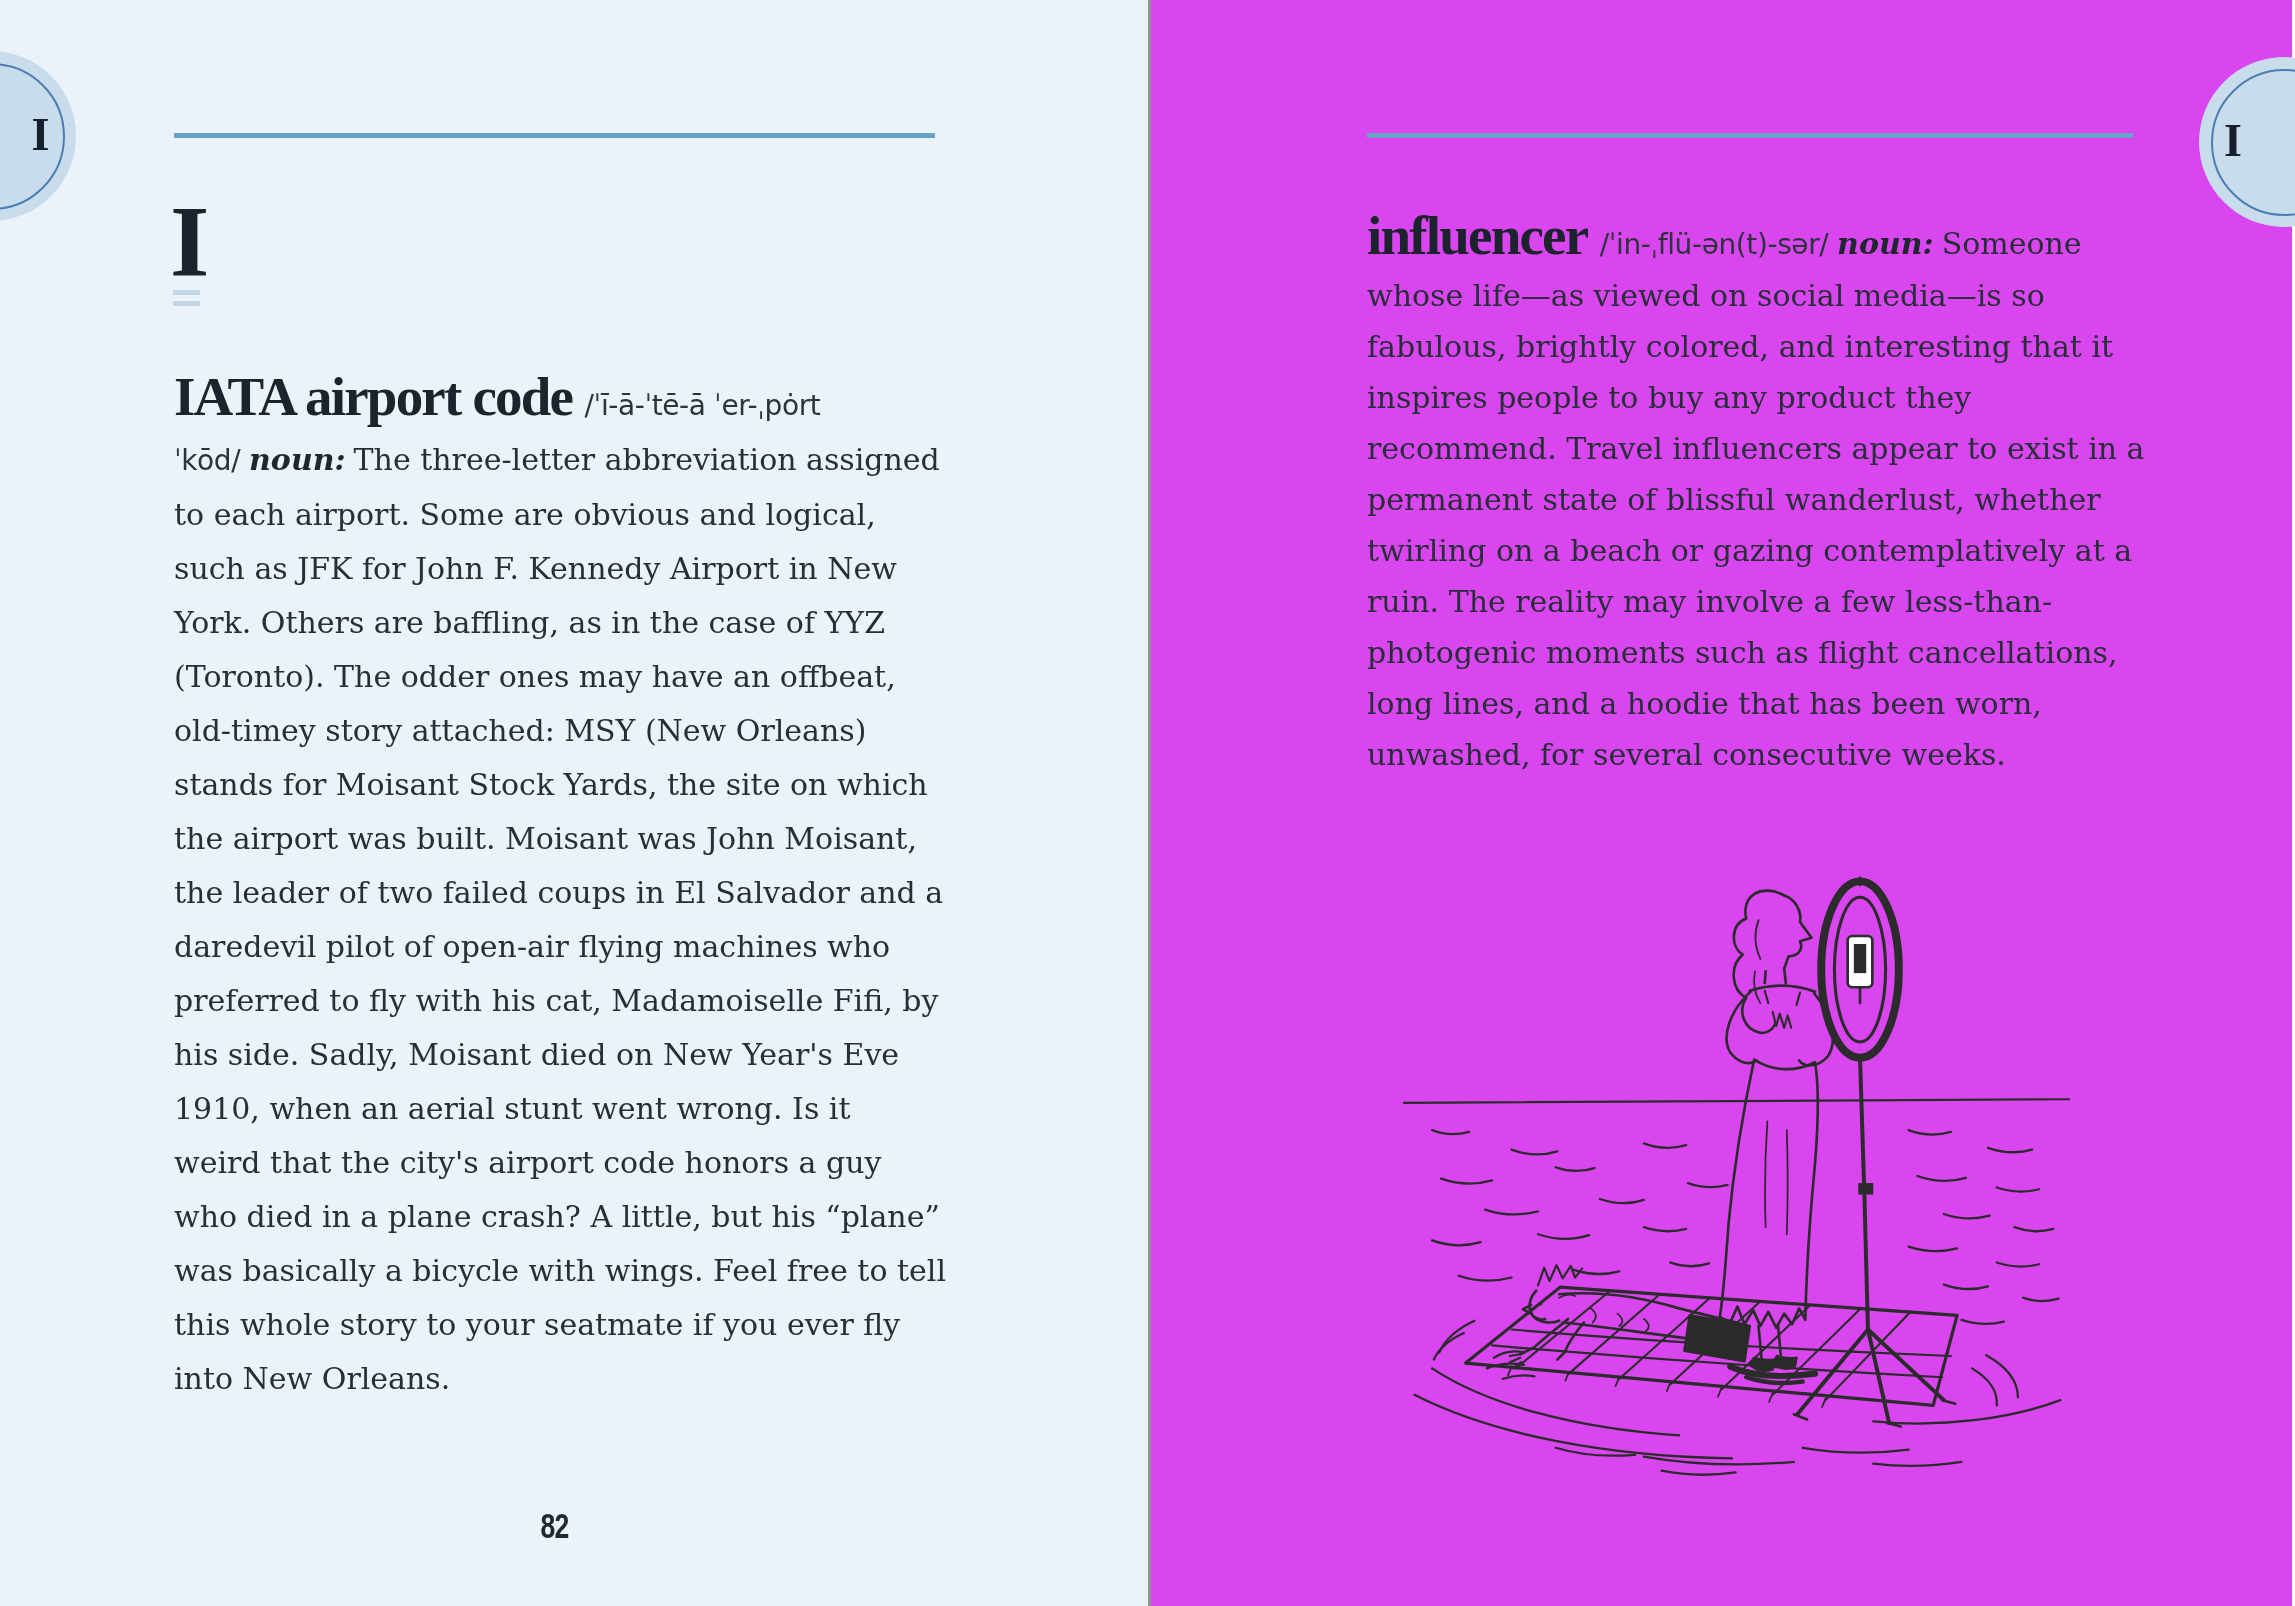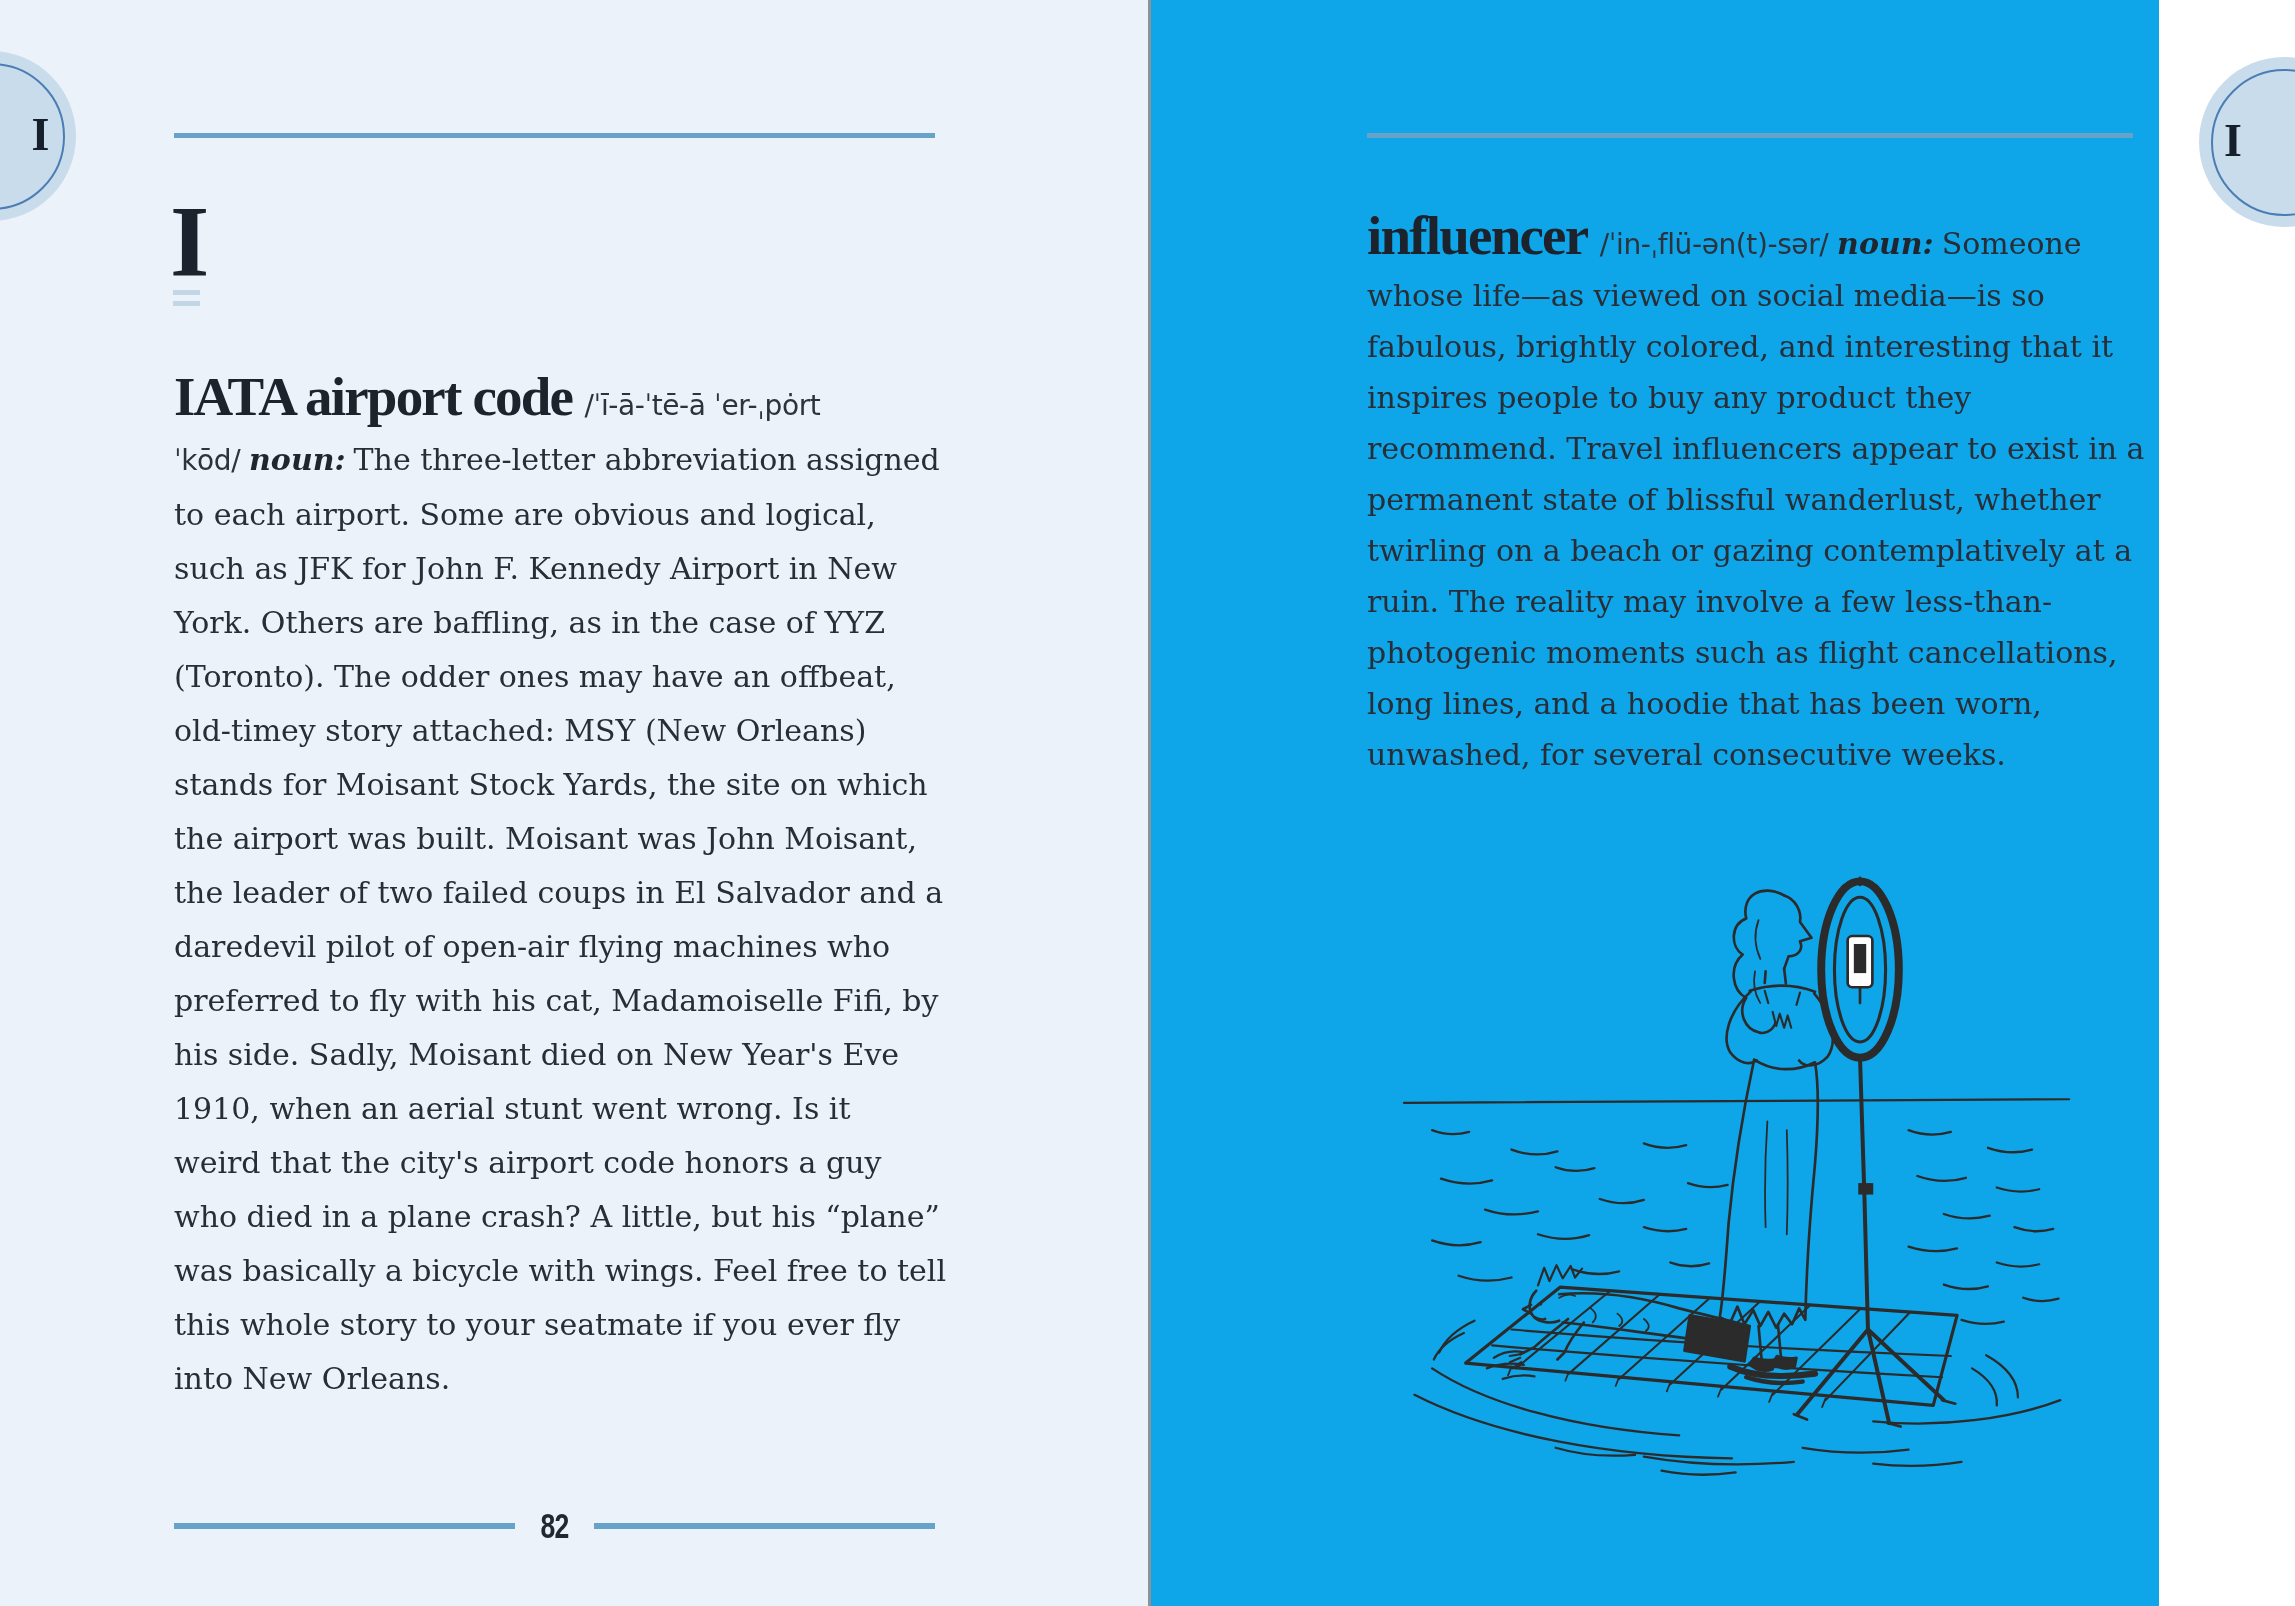--- a/index.html
+++ b/index.html
@@ -2,21 +2,21 @@
 <html style="font-size:14px"><head>
 <meta charset="utf-8">
 <style>
   html,body{margin:0;padding:0;background:#ffffff;}
   .spread{
     position:relative; width:2295px; height:1607px; overflow:hidden;
     background:#ffffff; font-family:"DejaVu Serif", serif;
   }
   .page{position:absolute; top:0; height:1607px;}
   .page-left{left:0; width:1149px; background:#ecf2fa;}
-  .page-right{left:1151px; width:1008px; background:#0ea5e9;}
+  .page-right{left:1151px; width:1141px; background:#d946ef;}
   .gutter{position:absolute; left:1148px; top:0; width:3.5px; height:1607px; background:#8d9299;}
 
   .rule{position:absolute; height:5.3px; background:#67a2c8;}
   .rule-left{left:174px; top:133px; width:761px;}
   .rule-right{left:216px; top:133px; width:766px;}
 
   
   .section-letter{
     position:absolute; left:170px; top:192px;
     font-family:"Liberation Serif", serif; font-weight:bold;
@@ -35,21 +35,21 @@
     color:#1c232d; margin-right:12.4px;
   }
   .pron{
     font-family:"DejaVu Sans", sans-serif; font-size:28px;
     letter-spacing:-0.4px; color:#2c333c; margin-right:8.8px;
   }
   .pos{font-style:italic; font-weight:bold; margin-right:8px; color:#1f262f;}
 
   
   .footer{position:absolute; top:1506px; display:flex; align-items:center;}
-  .footer-left{left:174px; width:761px;}
+  .footer-left{left:174px; width:761px;flex-direction:column;}
   .footer-right{left:216px; width:766px;}
   .fline{flex:1; height:5.3px; background:#67a2c8;}
   .pg{
     display:inline-block; margin:0 21px; transform:scaleX(.76);
     font-family:"Liberation Sans", sans-serif; font-weight:bold;
     font-size:35px; letter-spacing:-0.9px; color:#222831;
   }
 
   
   .tab{position:absolute; width:170px; height:170px; border-radius:50%; background:#c9dcec;}

